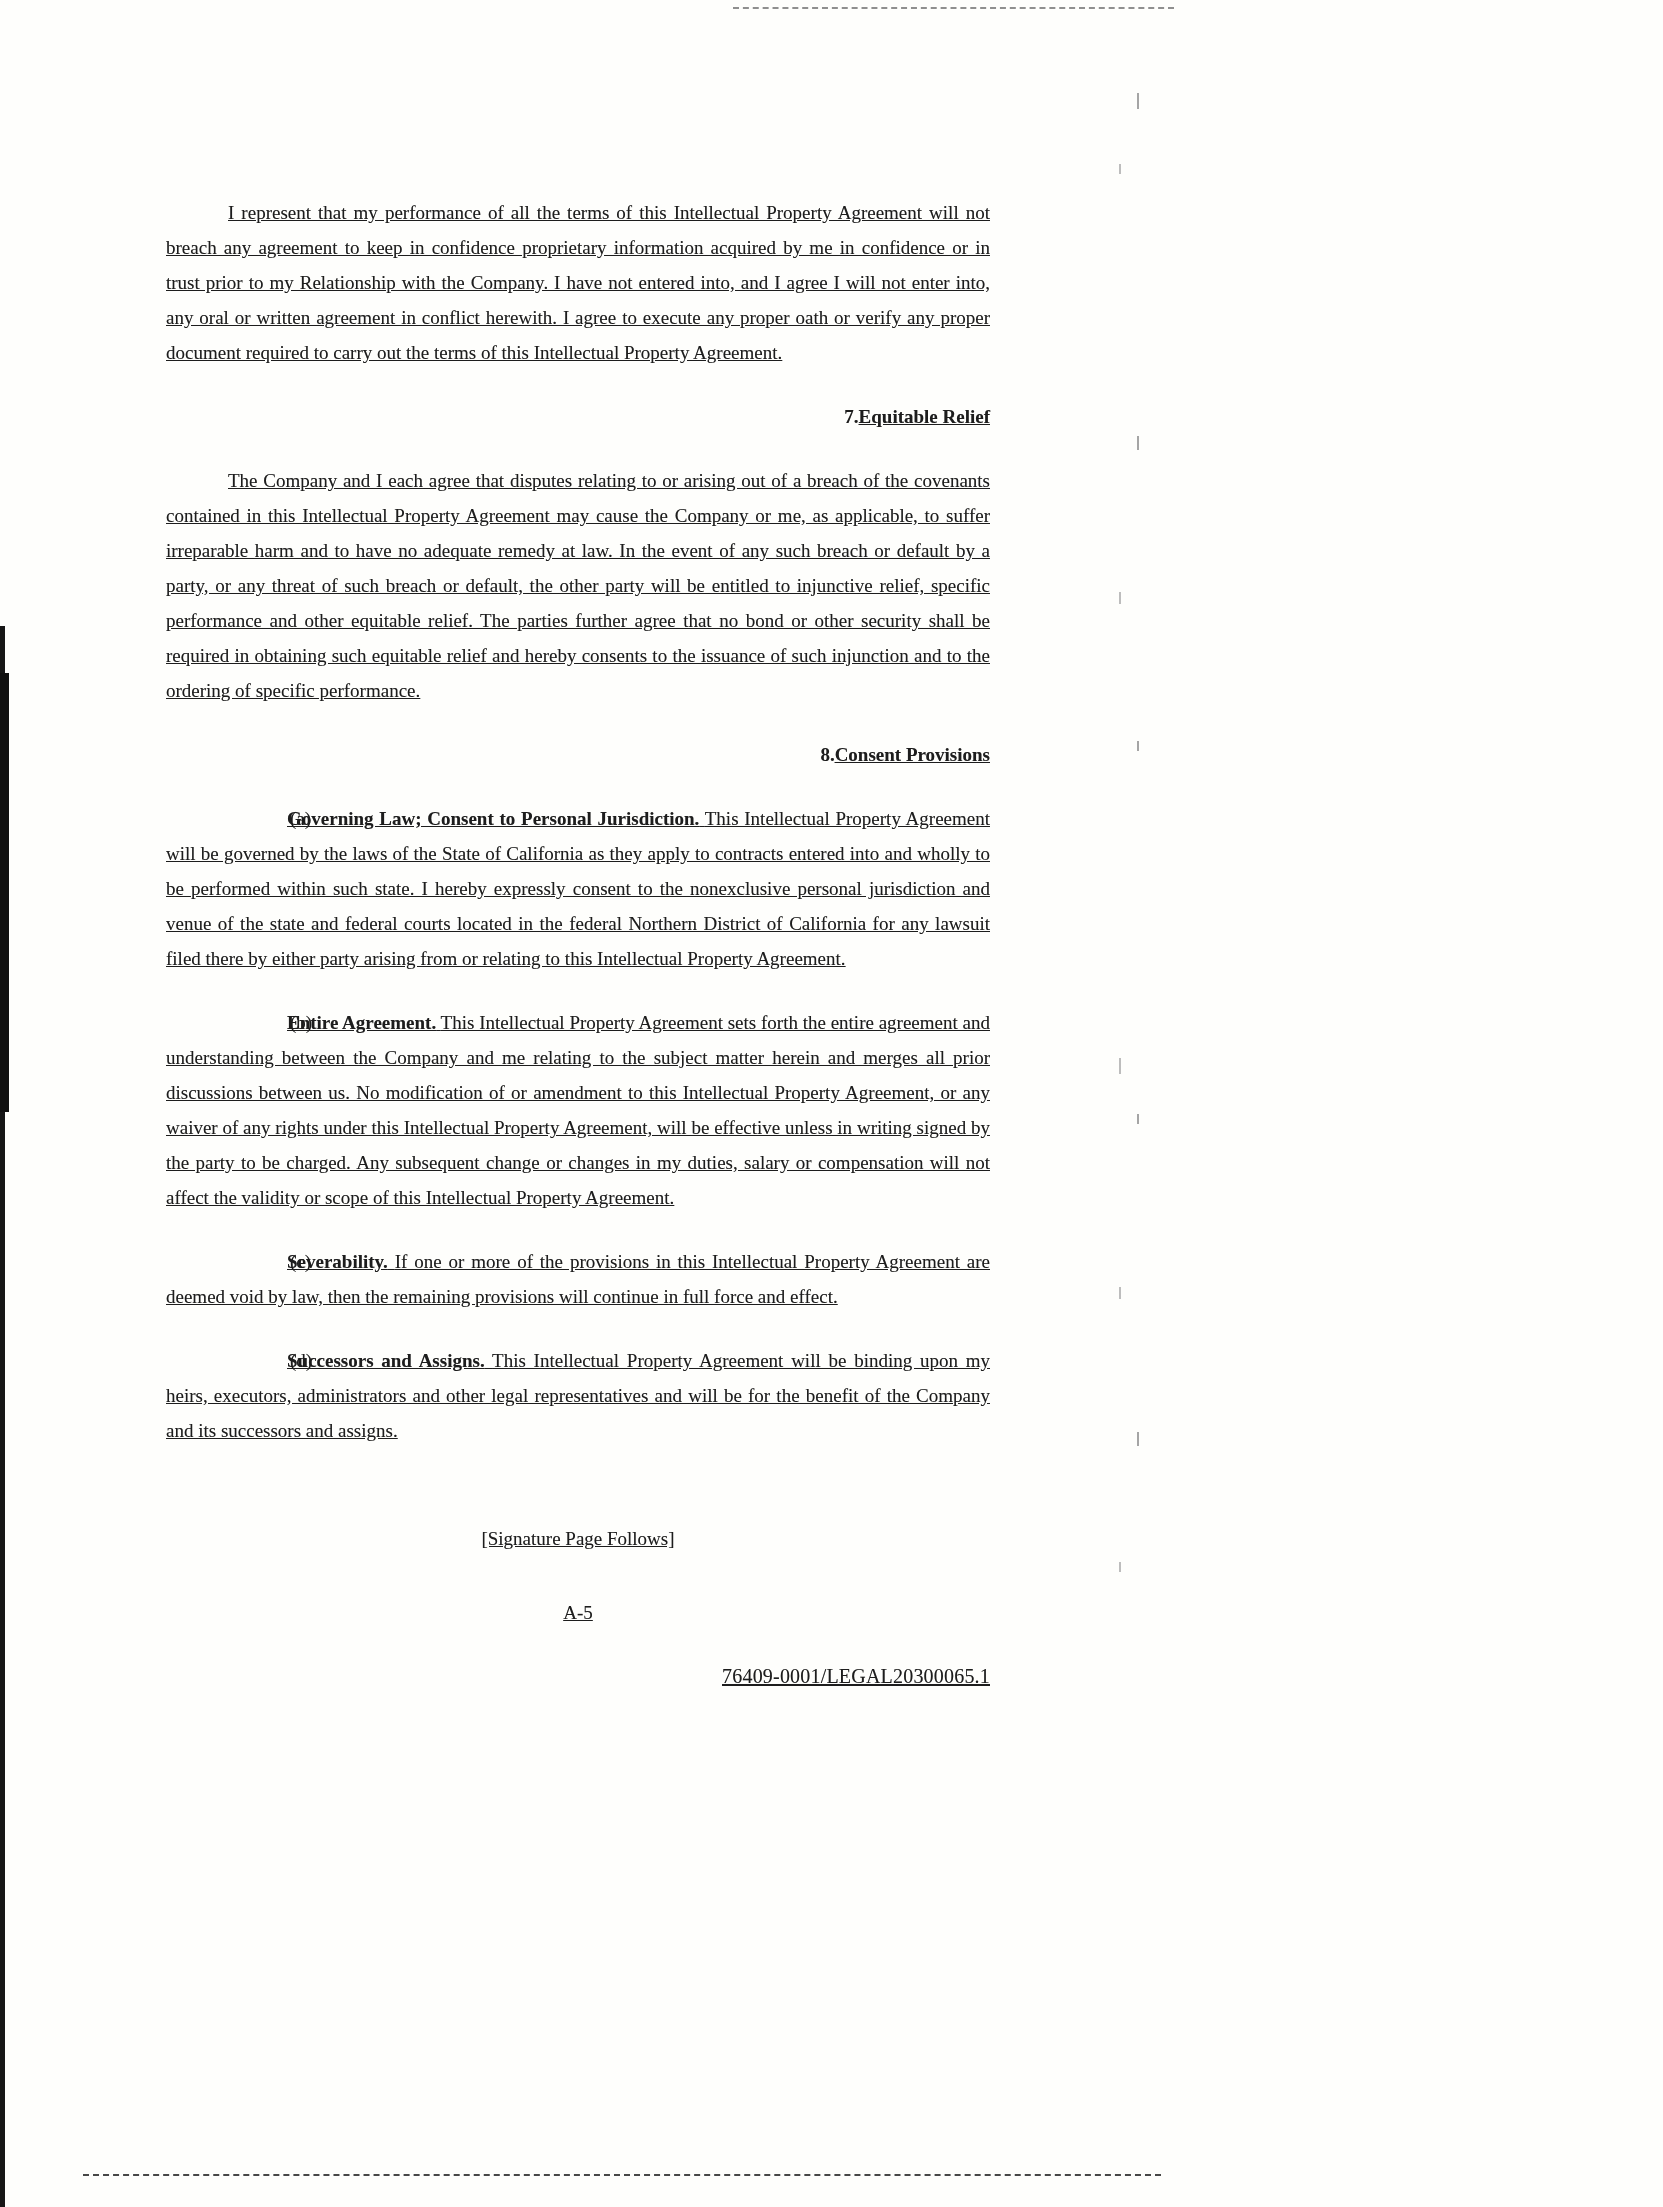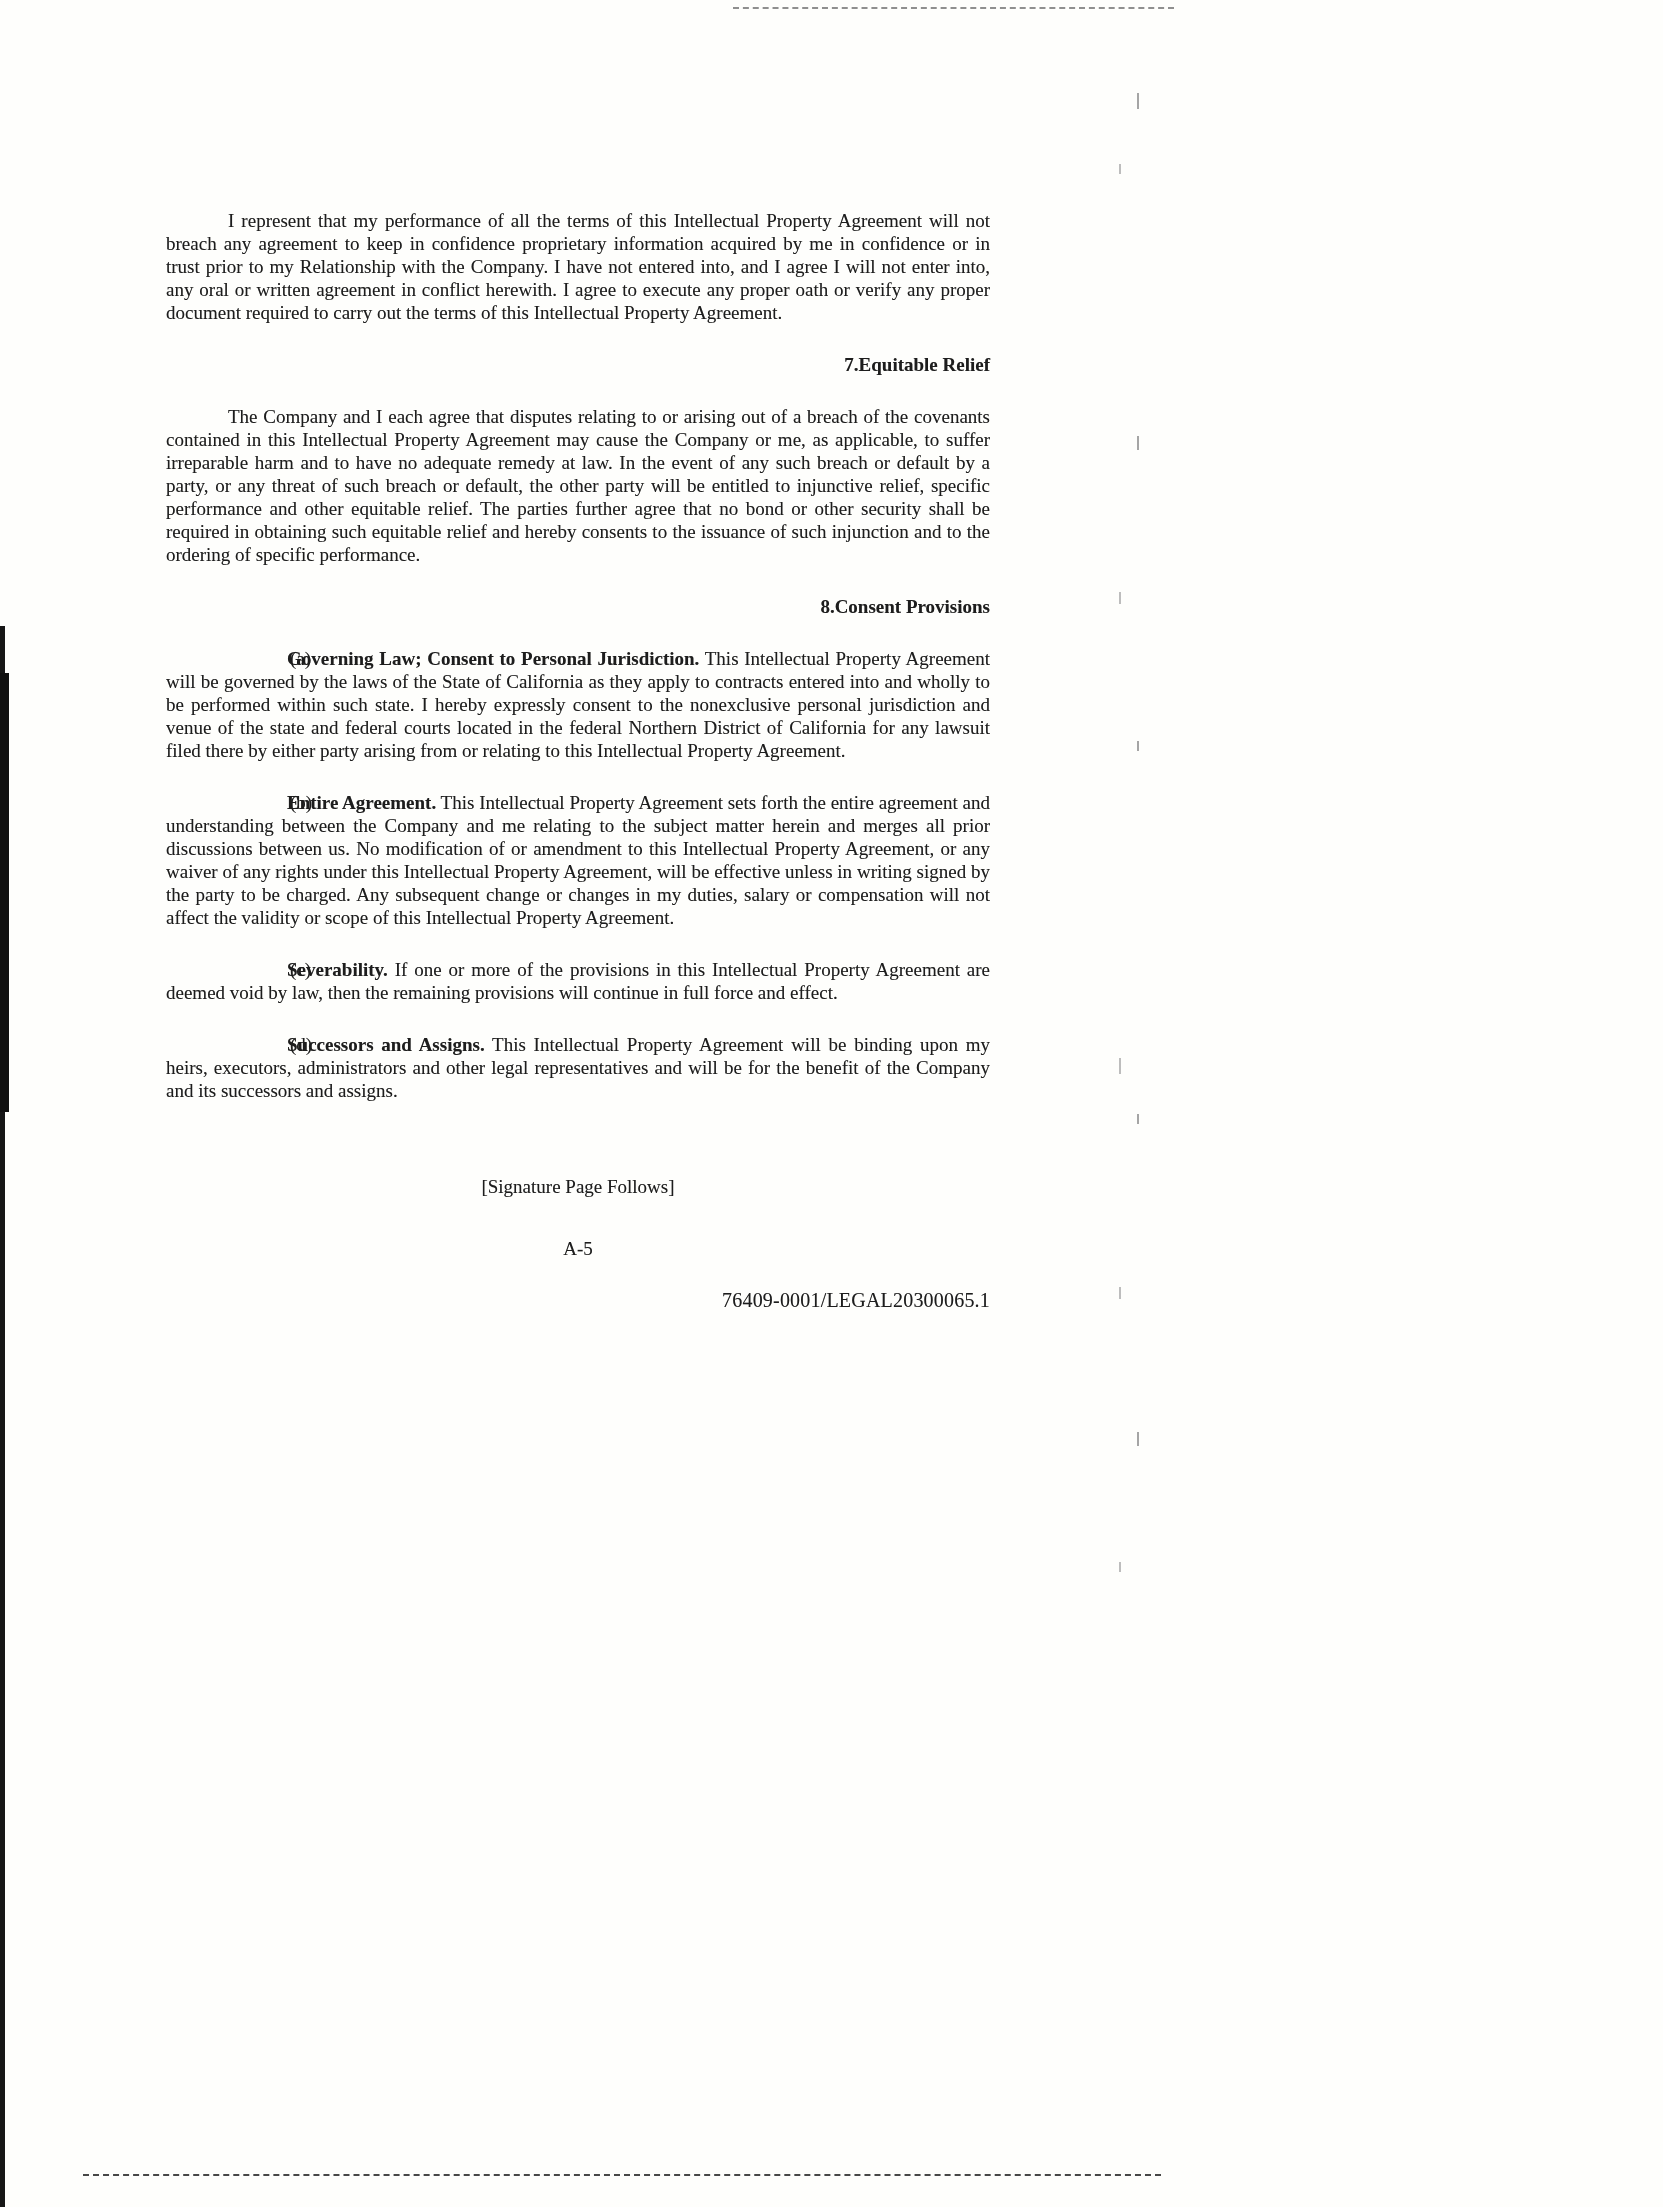--- a/index.html
+++ b/index.html
@@ -14,26 +14,27 @@
   }
   .page {
     position: absolute;
     inset: 0;
     background: #fefefc;
     overflow: hidden;
   }
   .content {
     position: absolute;
     left: 166px;
-    top: 209px;
+    top: 195px;
     width: 824px;
     font-size: 19px;
-    line-height: 23px;
+    line-height: 35px;
     text-align: justify;
     text-shadow: 0 0 0.5px rgba(25,25,25,0.35);
+    text-decoration: underline;
   }
   .content p { margin: 0 0 29px 0; }
   .indent { text-indent: 62px; }
   .heading { font-weight: bold; text-align: right; }
   .secnum { display: inline-block; width: 61px; font-weight: bold; }
   .sublabel { display: inline-block; width: 59px; }
   .subtitle { font-weight: bold; }
   .center { text-align: center; text-indent: 0; }
   .signature { margin-top: 73px !important; margin-bottom: 0 !important; }
   .pagenum { margin-top: 39px !important; margin-bottom: 0 !important; text-align: center; }

